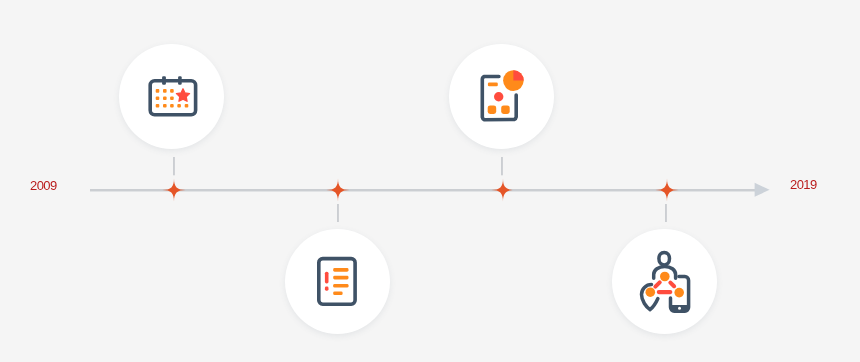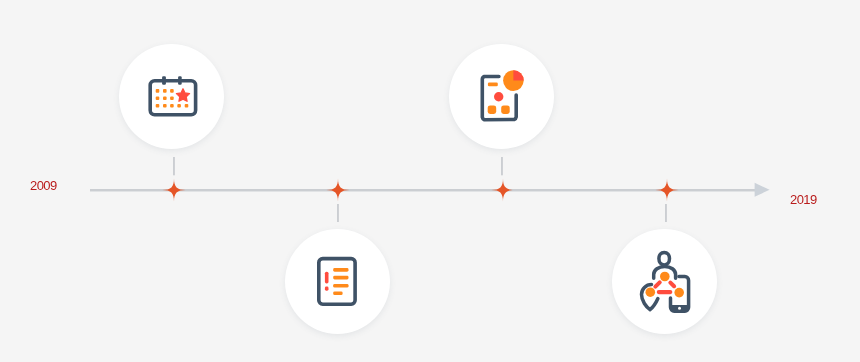--- a/index.html
+++ b/index.html
@@ -14,21 +14,21 @@
   .node svg{position:absolute;left:0;top:0;}
   .conn{position:absolute;}
   .star{position:absolute;}
 </style>
 </head>
 <body>
 
 <div class="stage">
 
   <div class="year" style="left:30px;top:177.5px;">2009</div>
-  <div class="year" style="left:790px;top:192px;">2019</div>
+  <div class="year" style="left:790px;top:177px;">2019</div>
 
   <svg class="axis" width="680" height="8" style="left:89.5px;top:188px;">
     <rect x="0" y="1" width="666" height="2.45" fill="#cbced2"></rect>
   </svg>
   <svg class="arrow" width="20" height="20" viewBox="0 0 20 20" style="left:753px;top:182px;">
     <path d="M1.6 0.7 L16.6 7.8 L1.6 14.8 Z" fill="#ccd2d9"></path>
   </svg>
 
   <svg class="conn" width="6" height="22" style="left:170.5px;top:156.5px;">
       <rect x="2" y="0" width="1.9" height="18.3" fill="#cbced2"></rect>

